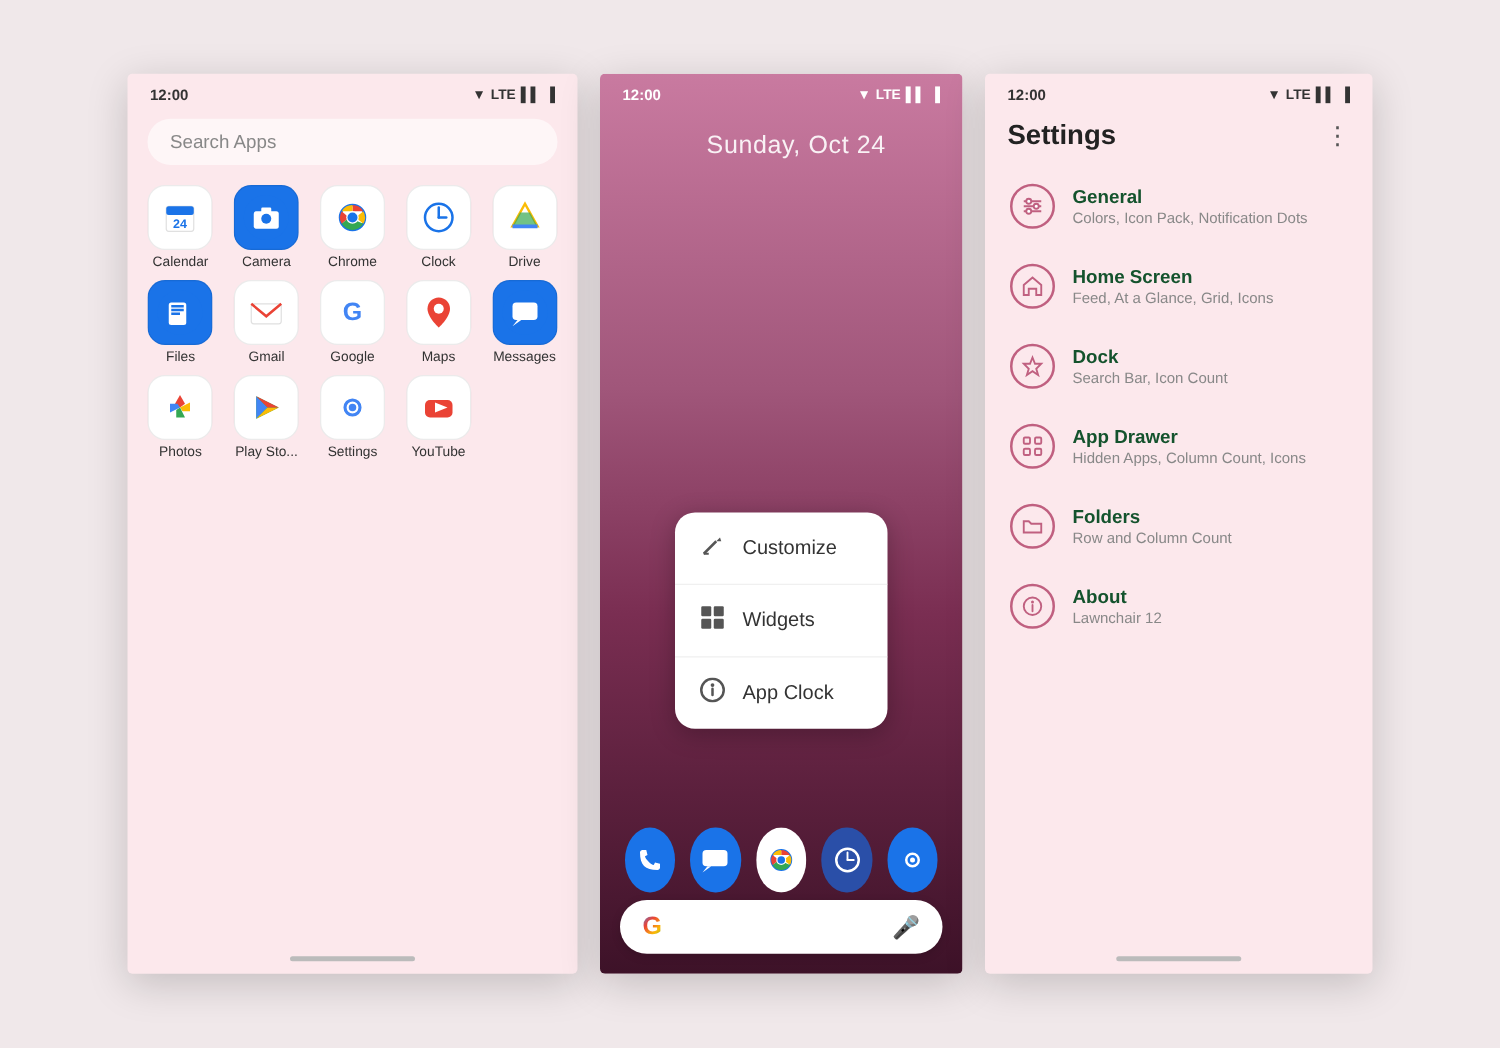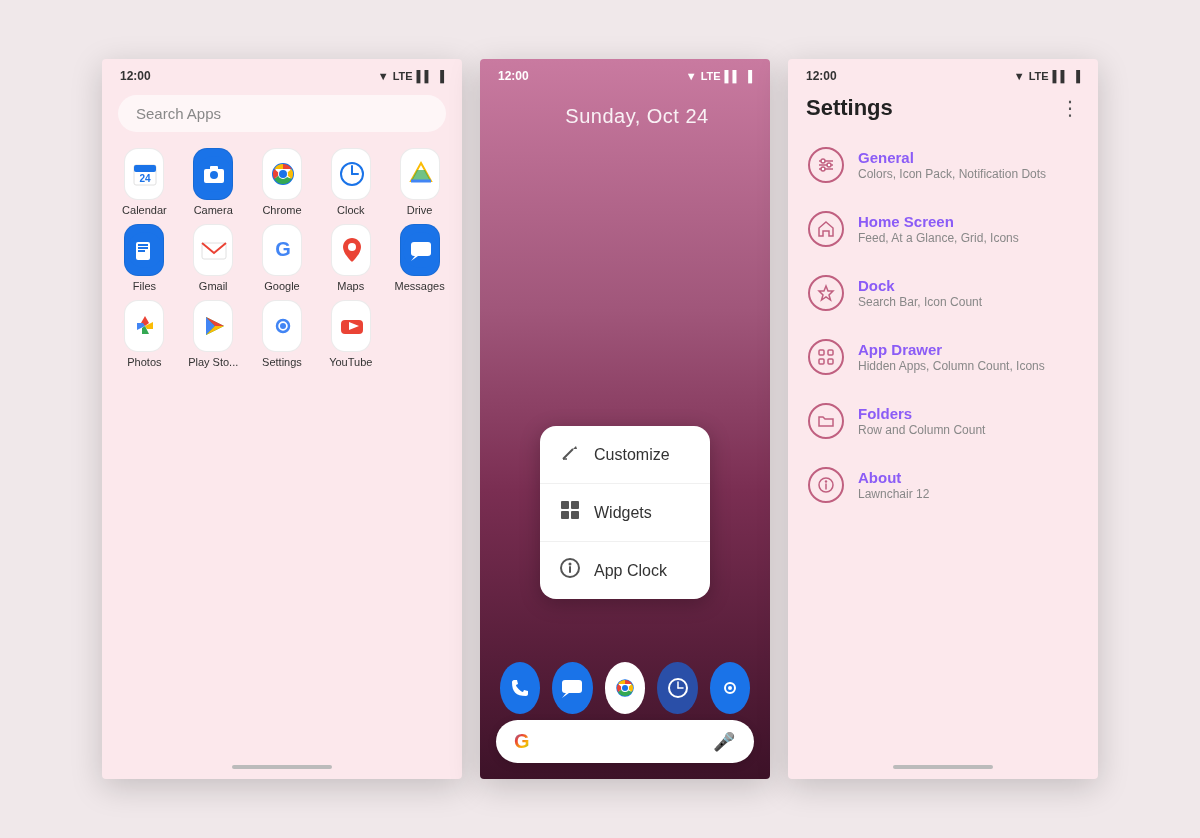--- a/index.html
+++ b/index.html
@@ -82,26 +82,26 @@
     }
 
     .app-item {
       display: flex;
       flex-direction: column;
       align-items: center;
       gap: 4px;
     }
 
     .app-icon {
-      width: 40px;
+      width: 52px;
       height: 52px;
       border-radius: 14px;
       display: flex;
       align-items: center;
-      justify-content: flex-end;
+      justify-content: center;
       font-size: 24px;
       overflow: hidden;
     }
 
     .app-label {
       font-size: 11px;
       color: #333;
       text-align: center;
       white-space: nowrap;
       overflow: hidden;
@@ -141,21 +141,21 @@
       padding-left: 24px;
     }
 
     .context-menu {
       background: white;
       border-radius: 16px;
       overflow: hidden;
       margin: 0 40px;
       box-shadow: 0 4px 20px rgba(0,0,0,0.25);
       position: absolute;
-      bottom: 180px;
+      bottom: 196px;
       left: 20px;
       right: 20px;
     }
 
     .context-menu-item {
       display: flex;
       align-items: center;
       gap: 14px;
       padding: 16px 20px;
       font-size: 16px;
@@ -269,21 +269,21 @@
     }
 
     .settings-item-text {
       display: flex;
       flex-direction: column;
     }
 
     .settings-item-title {
       font-size: 15px;
       font-weight: 600;
-      color: #8b5cf6;
+      color: #14532d;
     }
 
     .settings-item-subtitle {
       font-size: 12px;
       color: #888;
       margin-top: 1px;
     }
   </style>
 </head>
 <body>

